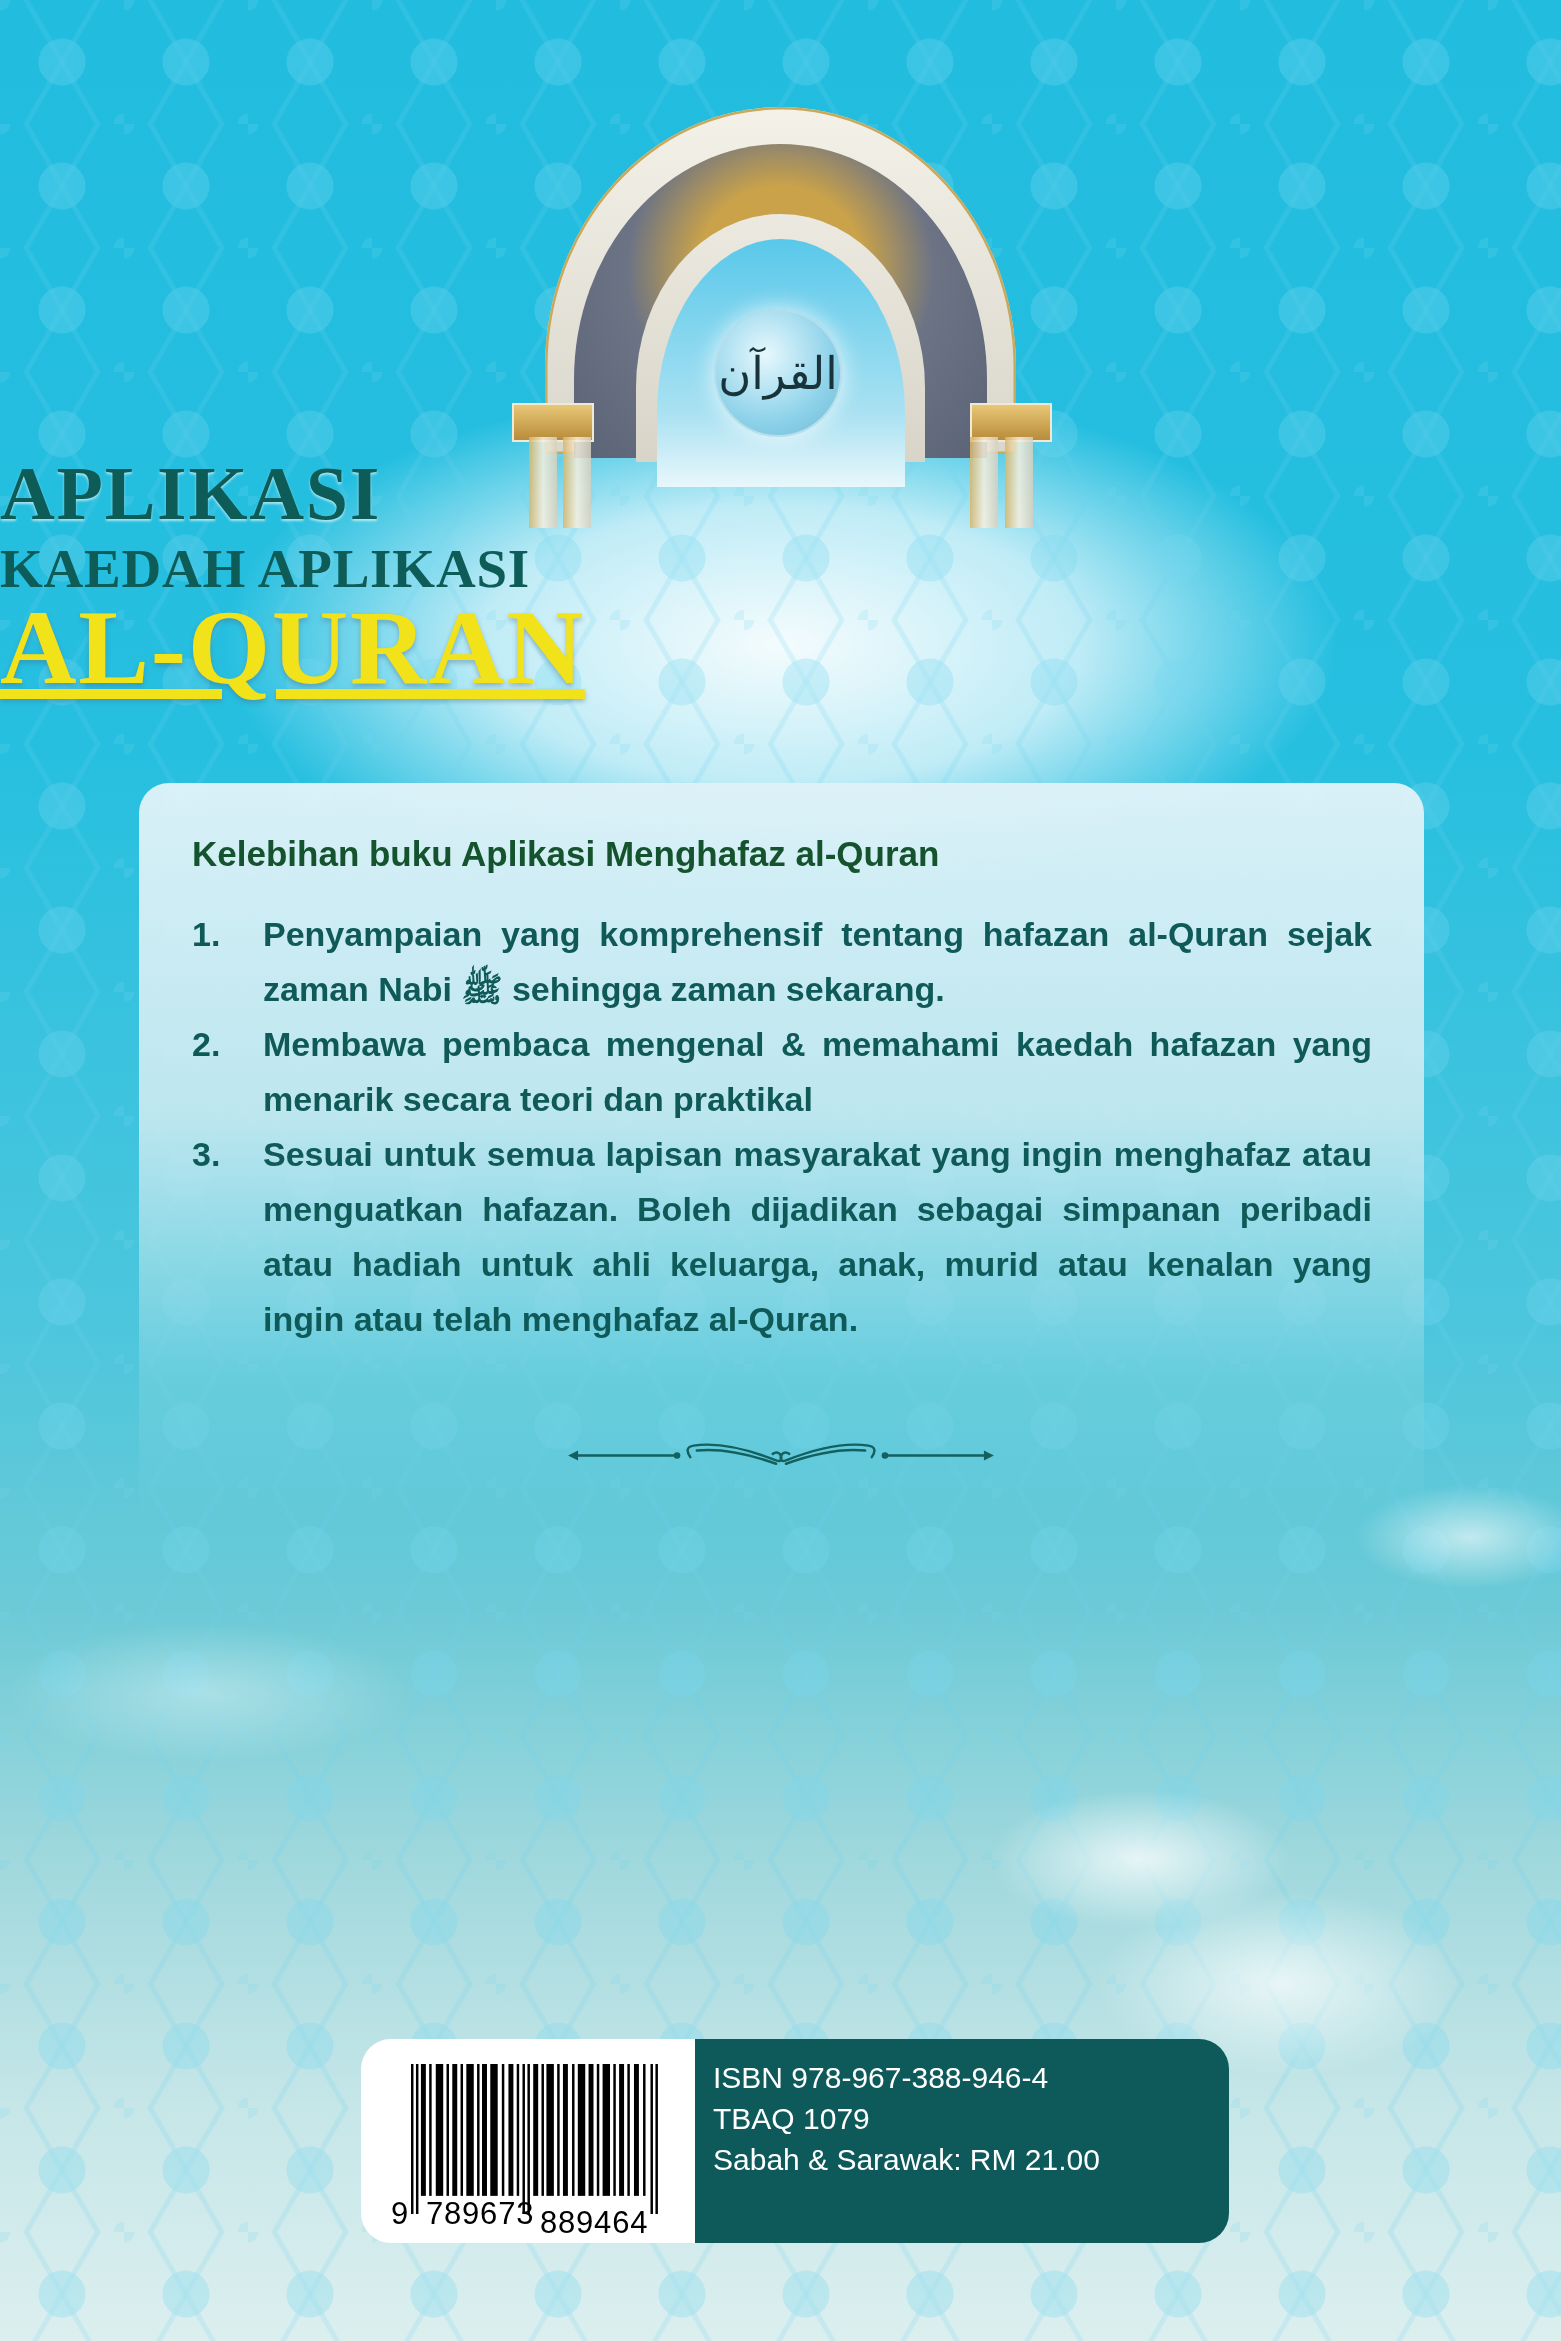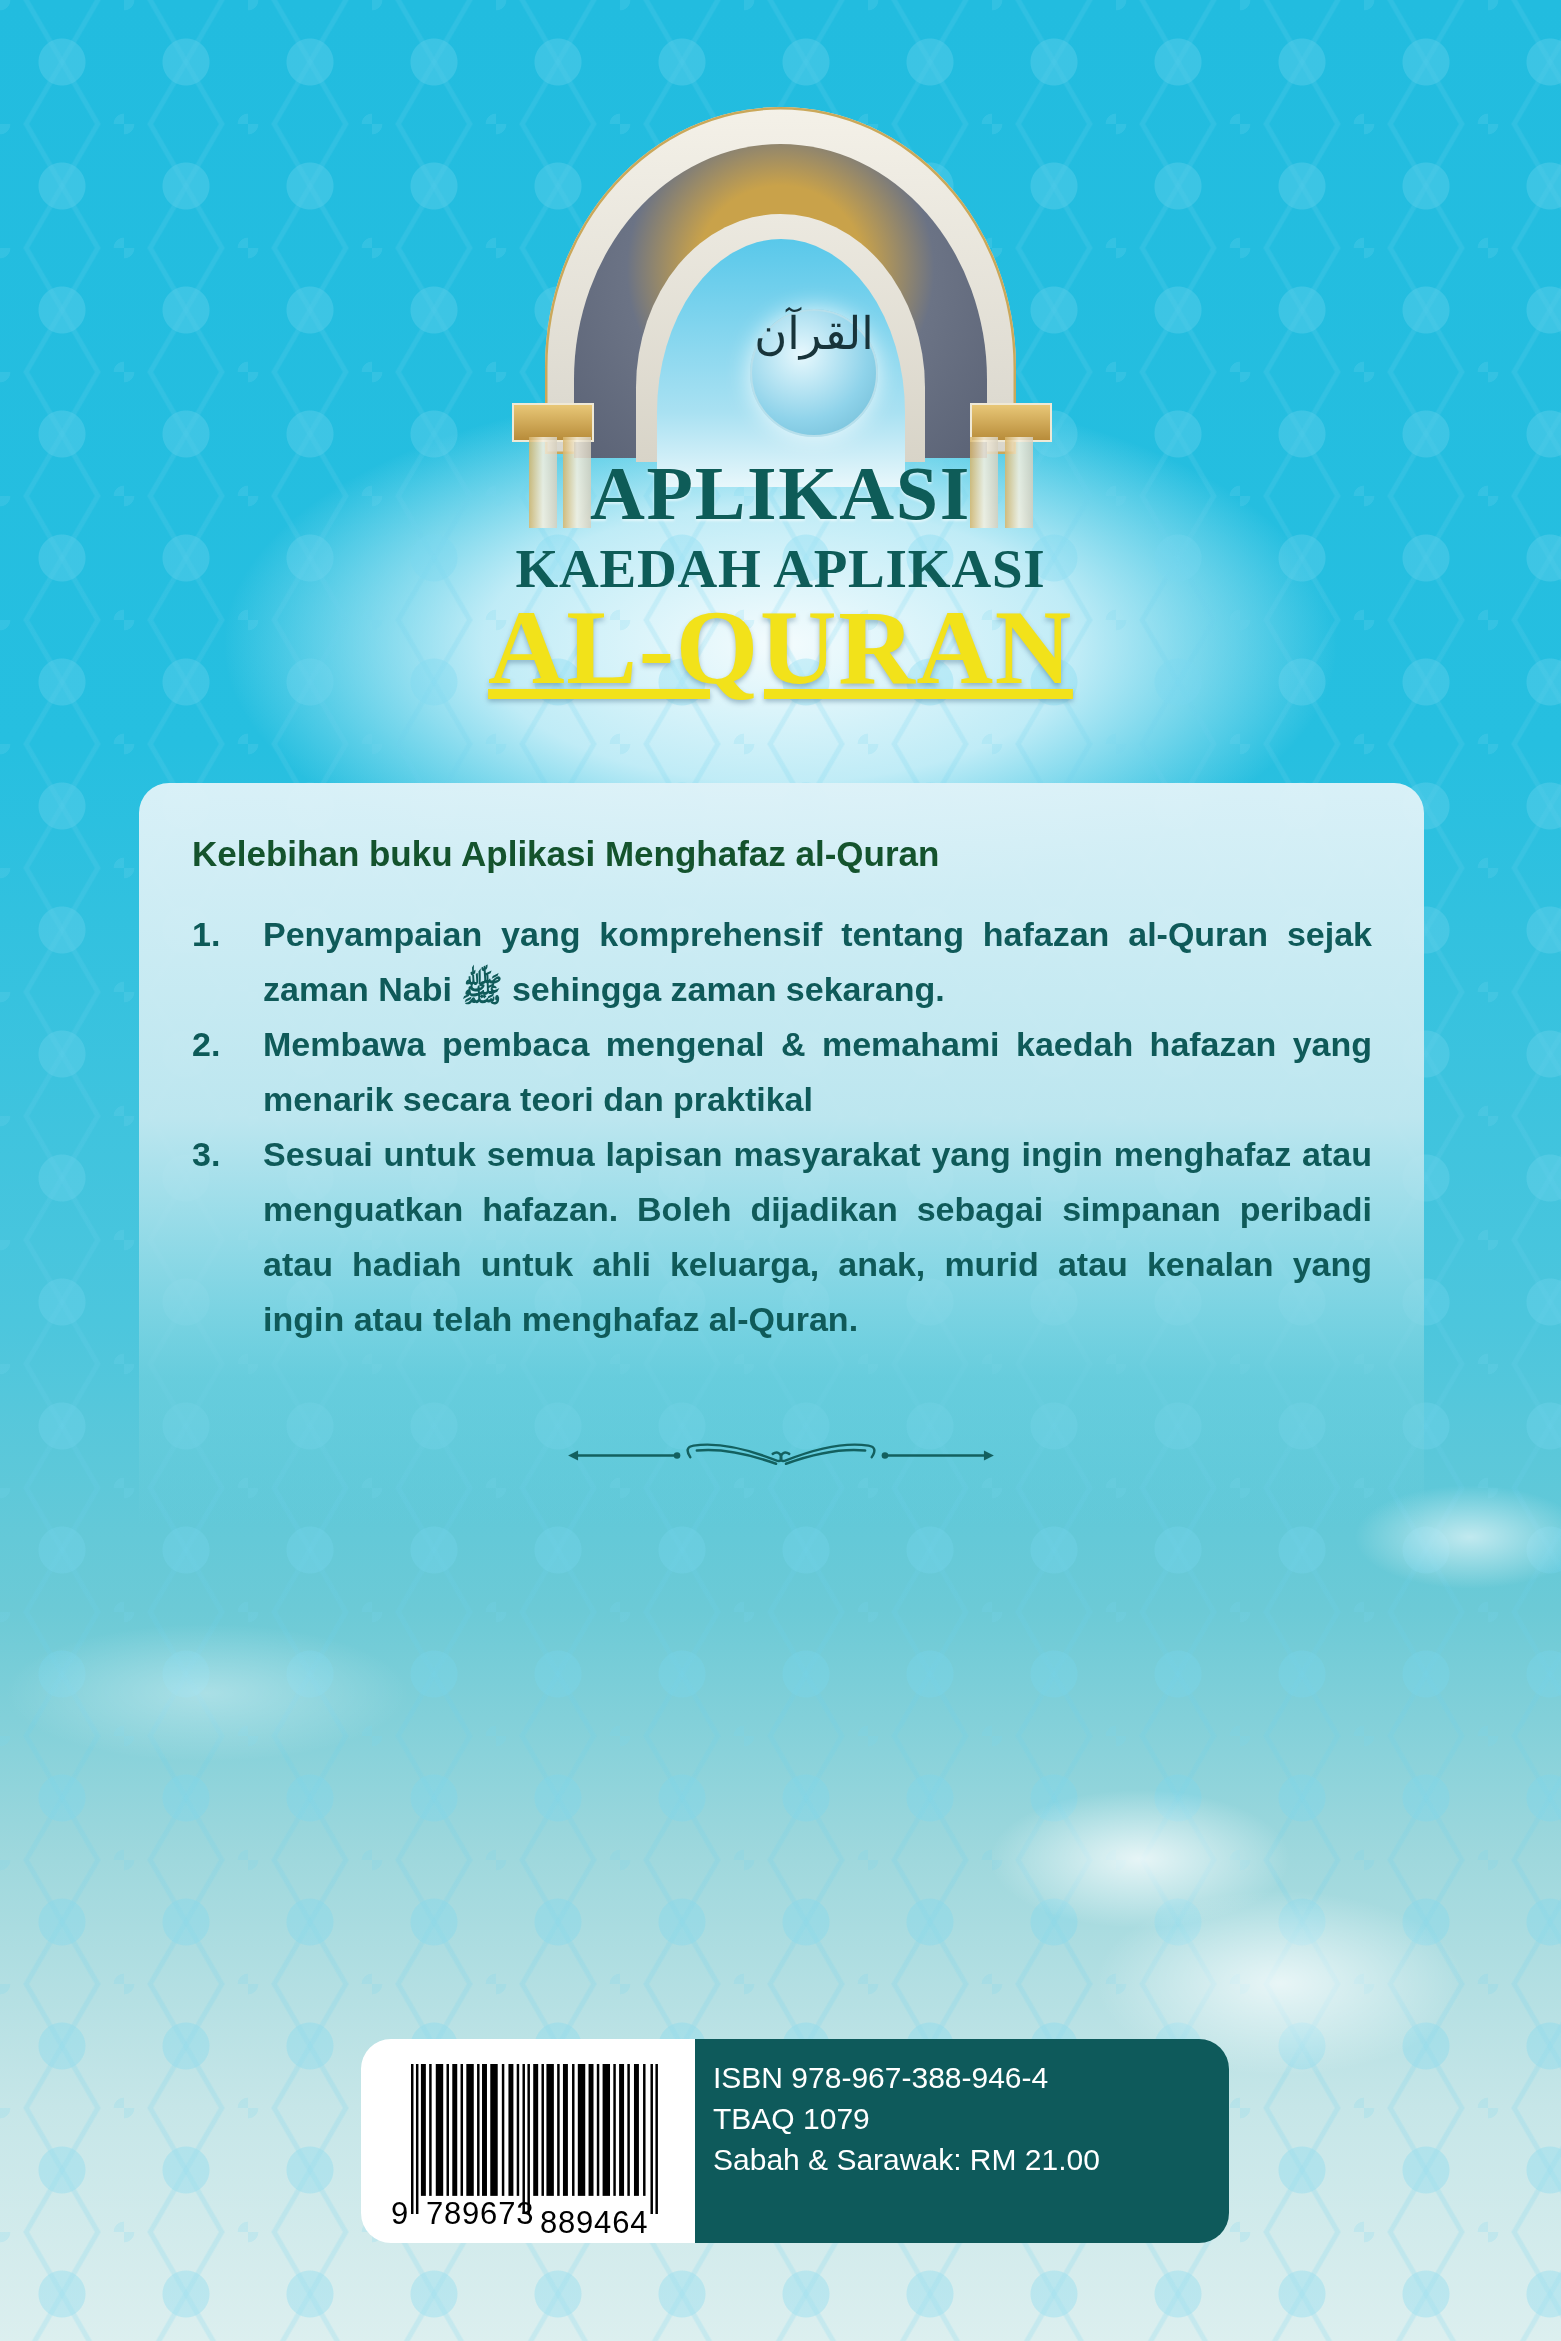--- a/index.html
+++ b/index.html
@@ -57,26 +57,26 @@
     border-radius: 50% 50% 0 0 / 70% 70% 0 0;
     background: linear-gradient(180deg, #59c8ea, #a9e1f2 70%, #e8f7fb);
   }
   .capital { position: absolute; top: 296px; width: 78px; height: 35px; background: linear-gradient(180deg,#e8c777,#b88c3a); border: 2.5px solid #efe9d6; }
   .capital.l { left: 0; } .capital.r { left: 458px; }
   .pillar { position: absolute; top: 330px; width: 28px; height: 91px; background: linear-gradient(90deg,#d8b56a,#f6f0e0 50%,#d6cfbd); opacity: 0.85; }
   .medallion {
     position: absolute; left: 202px; top: 202px; width: 124px; height: 124px; border-radius: 50%;
     background: radial-gradient(circle at 40% 35%, #e7f8fd, #8fd3ea 60%, #6bb8d2);
     border: 2.5px solid #b7dfeb; box-shadow: 0 0 25px rgba(255,255,255,0.8);
-    display: flex; justify-content: center; margin-left: 36px;
+    display: flex; align-items: center; justify-content: center;
   }
   .medallion span { font-family: "DejaVu Serif", serif; font-size: 45px; color: #18343a; line-height: 1; }
 
   
-  .title { position: absolute; left: 0; width: 1561px; text-align: center; font-family: "Liberation Serif", serif; font-weight: bold; }
+  .title { position: absolute; left: 0; width: 1561px; text-align: left; font-family: "Liberation Serif", serif; font-weight: bold; }
   .t1 { top: 450px; font-size: 76px; color: #0e5c58; letter-spacing: 1.7px; text-shadow: 0 1.7px 2.5px rgba(255,255,255,0.6); }
   .t2 { top: 537px; font-size: 55px; color: #0e5c58; letter-spacing: 0.8px; }
   .t3 { top: 587px; font-size: 106px; color: #f2e21a; letter-spacing: 1.7px; text-shadow: 0 2.5px 5px rgba(70,110,140,0.45); text-decoration: underline; }
 
   
   .card {
     position: absolute; left: 139px; top: 783px; width: 1285px; height: 743px;
     border-radius: 30px 30px 0 0;
     background: linear-gradient(180deg, rgba(222,242,248,0.97) 0%, rgba(195,232,240,0.95) 45%, rgba(120,210,222,0.55) 80%, rgba(100,200,212,0) 100%);
   }

